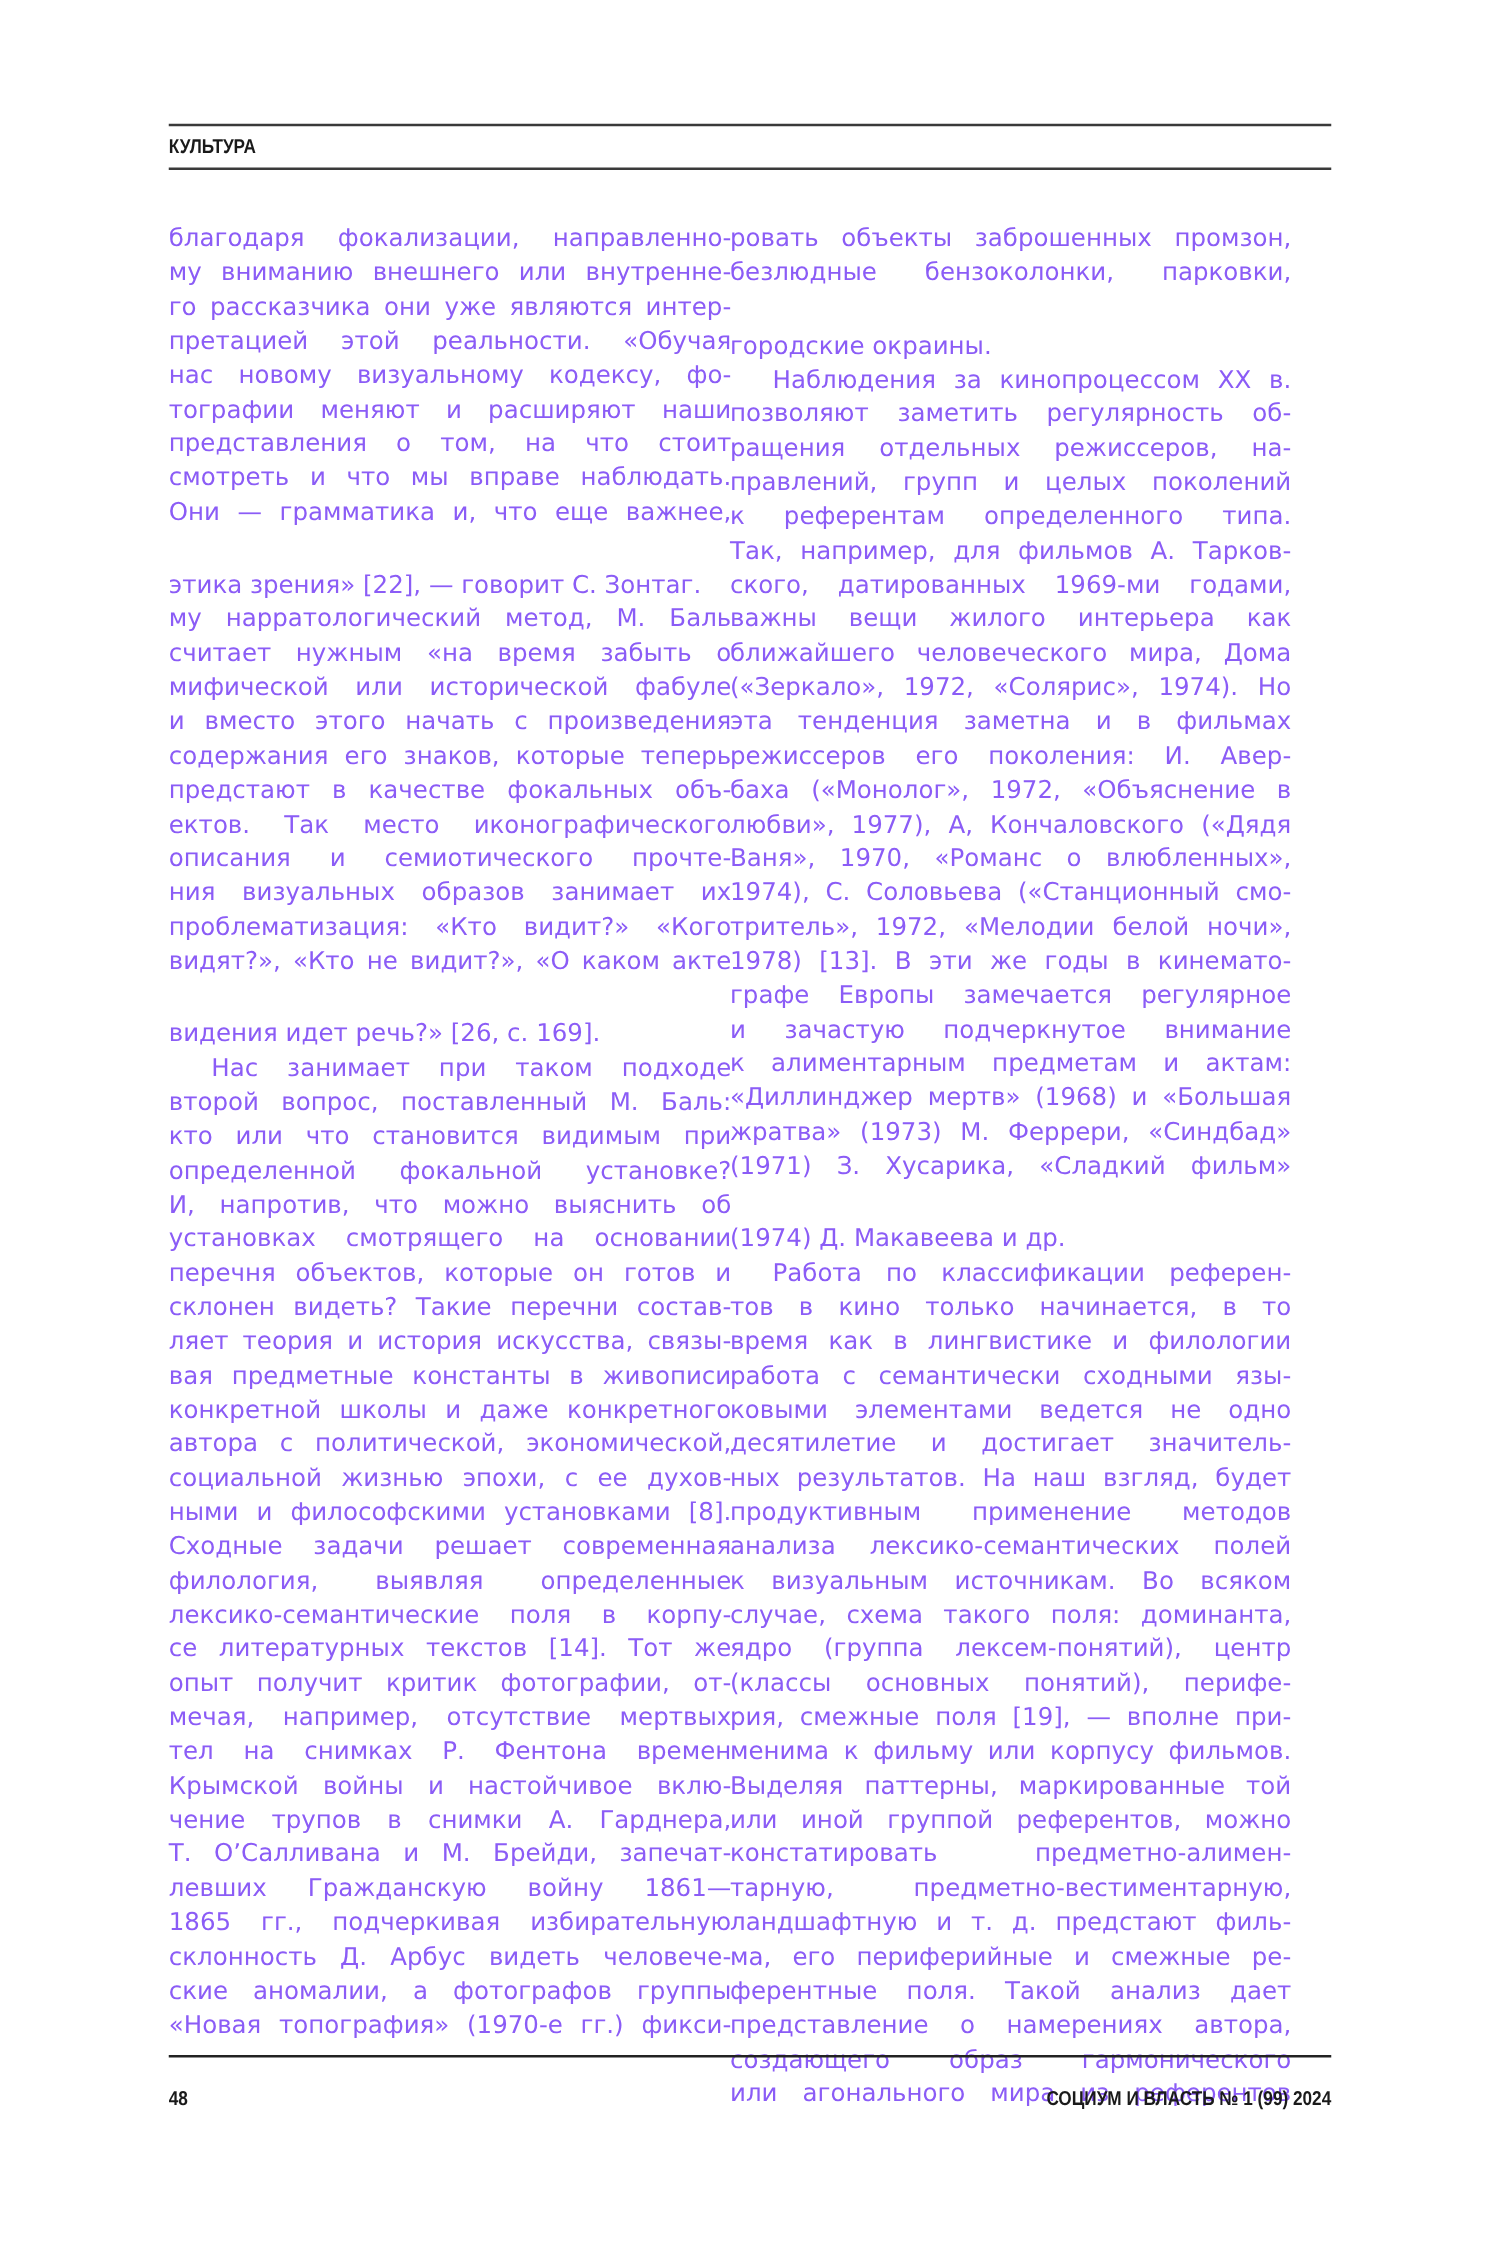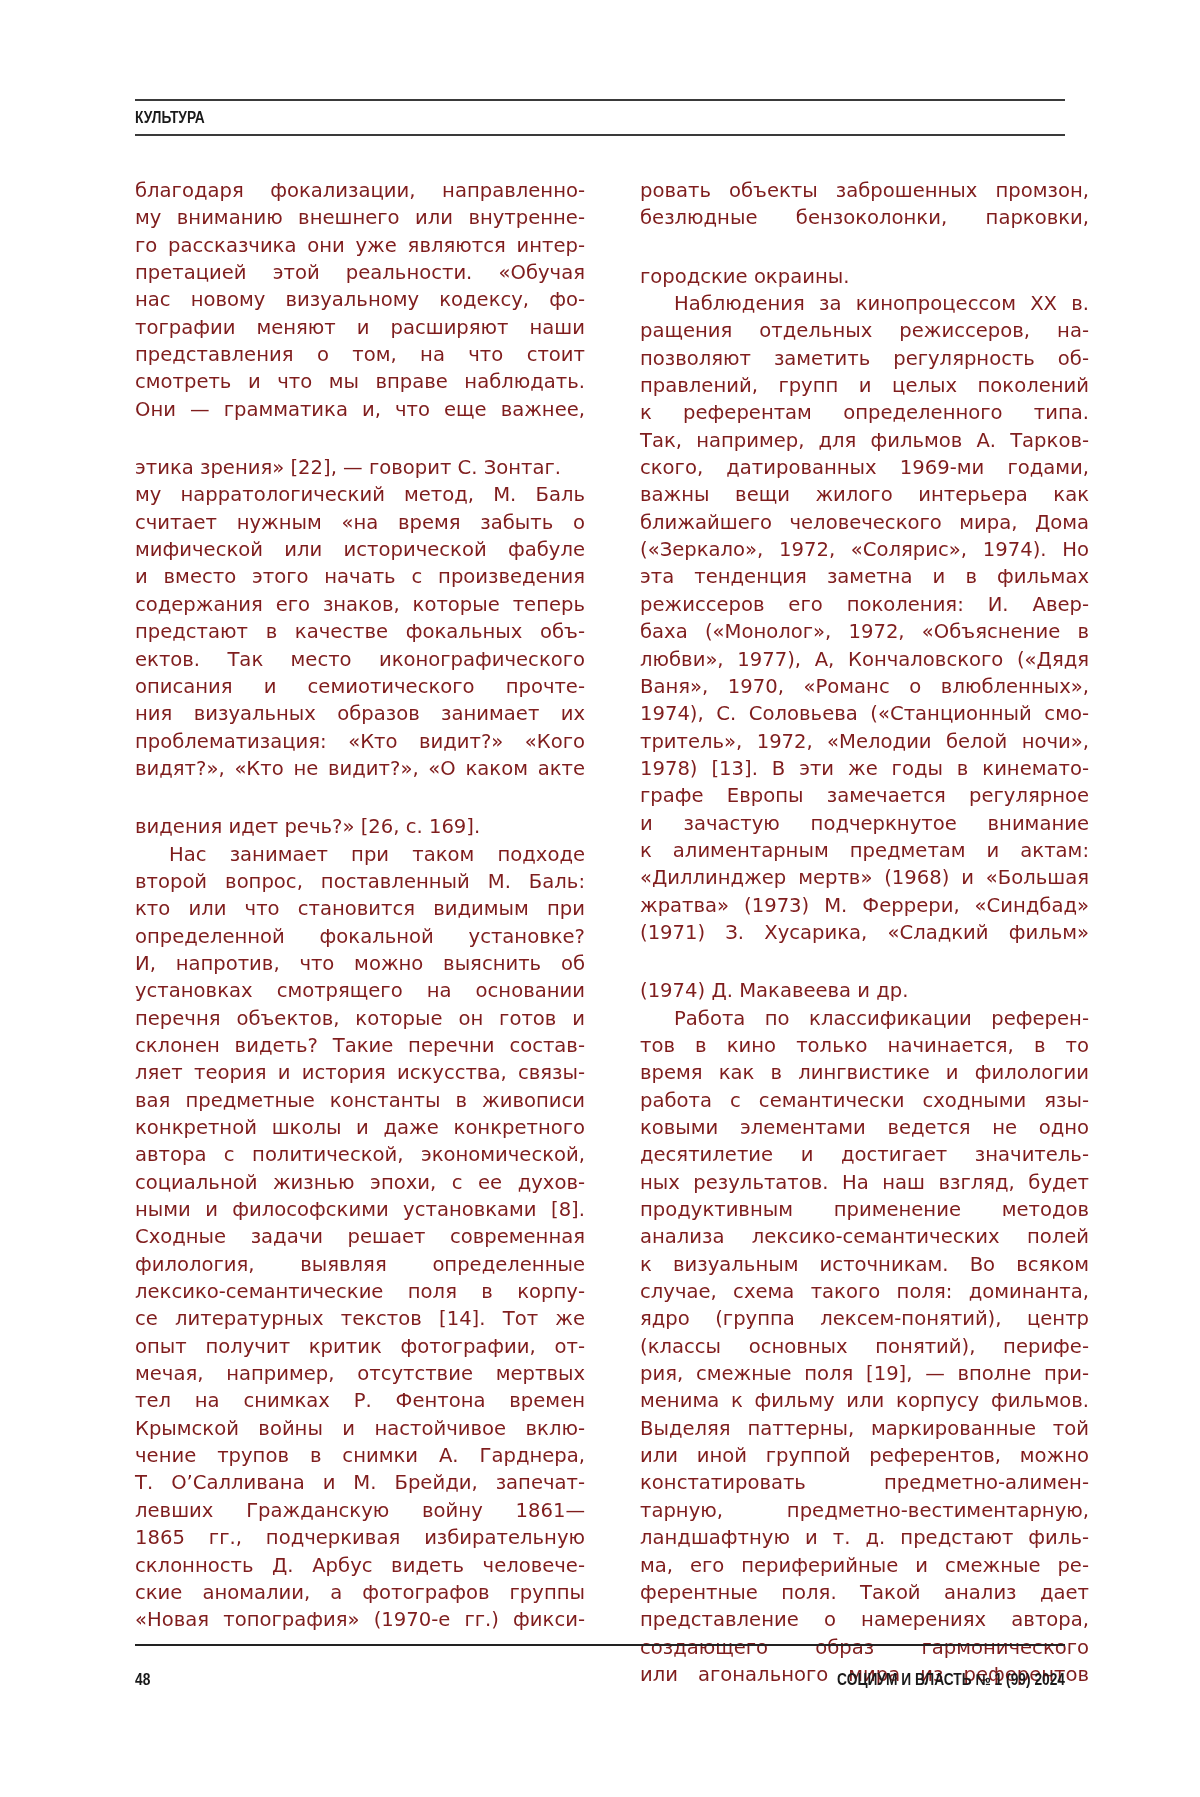--- a/index.html
+++ b/index.html
@@ -9,25 +9,25 @@
   .rule.top1 { top: 99px; }
   .rule.top2 { top: 134px; }
   .rule.bottom { top: 1644px; border-top-width: 2px; border-top-color: #222; }
   .section-label {
     position: absolute; left: 135px; top: 106px; height: 24px; line-height: 24px;
     font-family: "Liberation Sans", sans-serif; font-weight: bold; font-size: 16px;
     color: #1a1a1a; transform: scaleX(0.86); transform-origin: left center; letter-spacing: 0px;
   }
   .column {
     position: absolute; top: 177px; width: 450px;
-    font-family: "DejaVu Sans", sans-serif; font-size: 19.6px; color: #7f1d1d;
+    font-family: "DejaVu Sans", sans-serif; font-size: 19.6px; color: #8b5cf6;
     letter-spacing: 0px;
   }
   .column.left { left: 135px; }
-  .column.right { left: 640px; width: 449px; }
+  .column.right { left: 584px; width: 449px; }
   .line {
     height: 27.35px; line-height: 27.35px; white-space: nowrap;
     text-align: justify; text-align-last: justify; overflow: visible;
   }
   .line.end { text-align-last: left; margin-top: 31px; }
   .line.indent { padding-left: 34px; }
   .footer-page, .footer-journal {
     position: absolute; top: 1668px; height: 24px; line-height: 24px;
     font-family: "Liberation Sans", sans-serif; font-weight: bold; font-size: 16px; color: #1a1a1a;
   }
@@ -93,22 +93,22 @@
       <div class="line">1865 гг., подчеркивая избирательную</div>
       <div class="line">склонность Д. Арбус видеть человече-</div>
       <div class="line">ские аномалии, а фотографов группы</div>
       <div class="line">«Новая топография» (1970-е гг.) фикси-</div>
     </div>
   <div class="column right" id="col-right">
       <div class="line">ровать объекты заброшенных промзон,</div>
       <div class="line">безлюдные бензоколонки, парковки,</div>
       <div class="line end">городские окраины.</div>
       <div class="line indent">Наблюдения за кинопроцессом XX в.</div>
+      <div class="line">позволяют заметить регулярность об-</div>
       <div class="line">ращения отдельных режиссеров, на-</div>
-      <div class="line">позволяют заметить регулярность об-</div>
       <div class="line">правлений, групп и целых поколений</div>
       <div class="line">к референтам определенного типа.</div>
       <div class="line">Так, например, для фильмов А. Тарков-</div>
       <div class="line">ского, датированных 1969-ми годами,</div>
       <div class="line">важны вещи жилого интерьера как</div>
       <div class="line">ближайшего человеческого мира, Дома</div>
       <div class="line">(«Зеркало», 1972, «Солярис», 1974). Но</div>
       <div class="line">эта тенденция заметна и в фильмах</div>
       <div class="line">режиссеров его поколения: И. Авер-</div>
       <div class="line">баха («Монолог», 1972, «Объяснение в</div>

